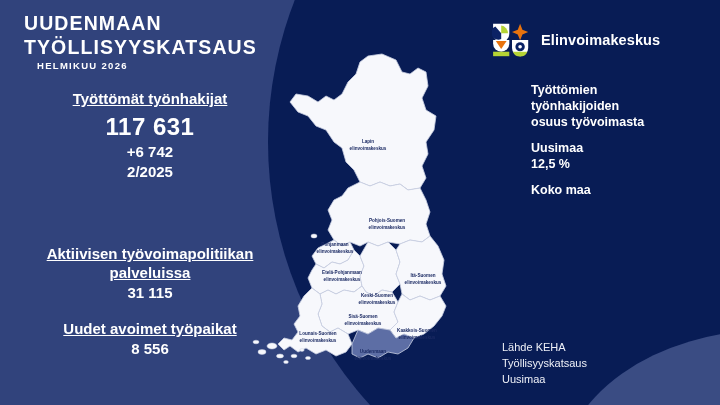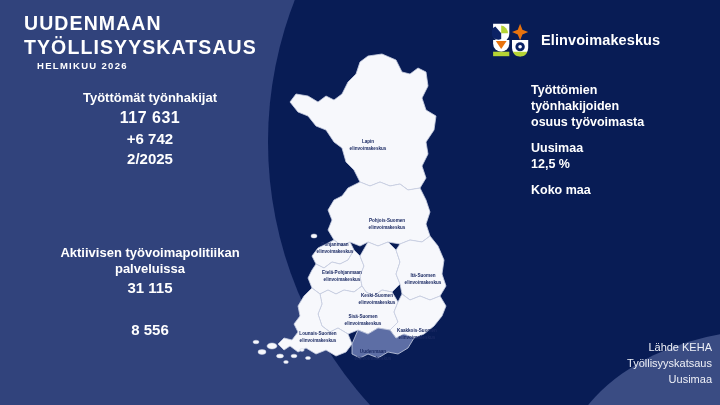--- a/index.html
+++ b/index.html
@@ -43,22 +43,22 @@
   .subtitle {
     position:absolute; left:24px; top:60px;
     font-size:9.5px; font-weight:bold; letter-spacing:1.3px;
     text-transform:uppercase;
     padding-left:13px;
   }
   .stat-block { position:absolute; left:0; width:300px; text-align:center; }
   .sb1 { top:90px; }
   .sb2 { top:245px; }
   .sb3 { top:320px; }
-  .stat-label { font-size:13px; font-weight:bold; line-height:1.25; }
-  .stat-big { font-size:16px; font-weight:bold; line-height:1.3; margin-top:2px; letter-spacing:0.5px;}
+  .stat-label { font-size:15px; font-weight:bold; line-height:1.25;text-decoration:underline; }
+  .stat-big { font-size:24px; font-weight:bold; line-height:1.3; margin-top:2px; letter-spacing:0.5px;}
   .stat-val { font-size:15px; font-weight:bold; line-height:1.35; }
 
   
   .right-col {
     position:absolute; left:492px; top:0; width:228px; height:405px;
     color:#ffffff; z-index:5;
   }
   .brand { position:absolute; left:0px; top:22px; display:flex; align-items:center; gap:9px; }
   .brand-mark { width:40px; height:36px; display:block; }
   .brand-name { font-size:14.5px; font-weight:bold; letter-spacing:0.1px; }
@@ -68,21 +68,21 @@
     font-size:12.5px; font-weight:bold; line-height:1.28;
   }
   .kpi { position:absolute; left:39px; width:190px; }
   .kpi-a { top:140px; }
   .kpi-b { top:182px; }
   .kpi-name { font-size:12.5px; font-weight:bold; line-height:1.3; }
   .kpi-value { font-size:12.5px; font-weight:bold; line-height:1.3; }
 
   .source {
     position:absolute; left:10px; top:340px; width:210px;
-    font-size:11px; font-weight:normal; line-height:1.45; color:#eef0f7;text-align:right;
+    font-size:11px; font-weight:normal; line-height:1.45; color:#eef0f7;
   }
 
   
   .map-wrap { position:absolute; left:250px; top:50px; width:250px; height:350px; z-index:4; }
   .map-svg { width:250px; height:350px; display:block; }
   .map-label {
     font-family:"Liberation Sans", sans-serif;
     font-size:4.6px; font-weight:bold; fill:#1b2a63;
   }
 </style>
@@ -181,20 +181,21 @@
       <div class="stat-val">2/2025</div>
     </div>
 
     <div class="stat-block sb2">
       <div class="stat-label">Aktiivisen työvoimapolitiikan</div>
       <div class="stat-label">palveluissa</div>
       <div class="stat-val">31 115</div>
     </div>
 
     <div class="stat-block sb3">
+      <div class="stat-label">Uudet avoimet työpaikat</div>
       <div class="stat-val">8 556</div>
     </div>
   </div>
 
   <div class="right-col">
 
     <div class="brand">
       <svg class="brand-mark" viewBox="0 0 44 40" xmlns="http://www.w3.org/2000/svg">
 
         <path d="M1 2 H19 V13 A9 9 0 0 1 10 22 A9 9 0 0 1 1 13 Z" fill="#ffffff"></path>

